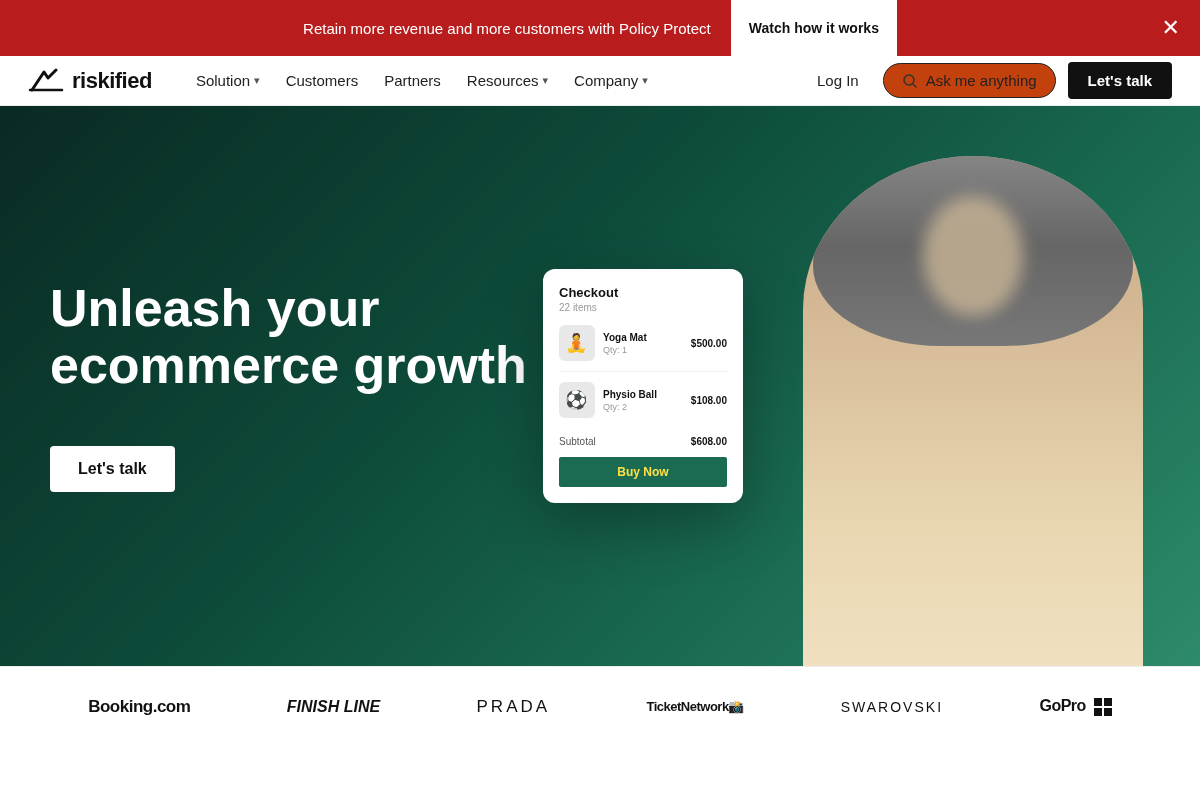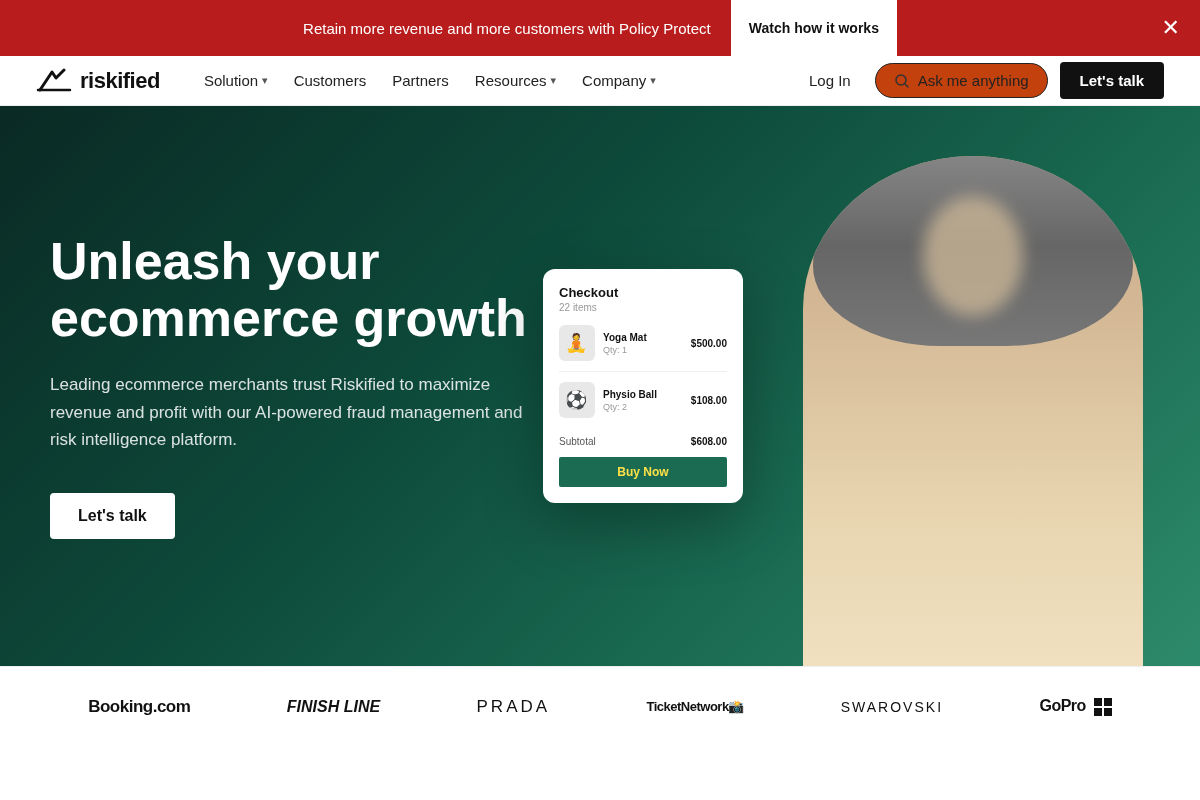--- a/index.html
+++ b/index.html
@@ -40,21 +40,21 @@
       font-size: 22px;
       cursor: pointer;
       line-height: 1;
     }
 
     
     .navbar {
       background: white;
       display: flex;
       align-items: center;
-      padding: 0 36px;
+      padding: 0 28px;
       height: 50px;
       border-bottom: 1px solid #eee;
       gap: 8px;
     }
     .logo {
       display: flex;
       align-items: center;
       gap: 8px;
       margin-right: 24px;
       text-decoration: none;
@@ -127,20 +127,21 @@
       position: relative;
       overflow: hidden;
     }
     .hero-left {
       padding: 60px 0 60px 50px;
       width: 560px;
       z-index: 2;
       display: flex;
       flex-direction: column;
       justify-content: center;
+      gap: 28px;
     }
     .hero-title {
       font-size: 52px;
       font-weight: 800;
       color: white;
       line-height: 1.1;
       margin-bottom: 24px;
     }
     .hero-desc {
       font-size: 17px;
@@ -353,21 +354,20 @@
       </svg>
       <span>Ask me anything</span>
     </button>
     <button class="cta-btn">Let's talk</button>
   </div>
 </nav>
 
 <section class="hero">
   <div class="hero-left">
     <h1 class="hero-title">Unleash your ecommerce growth</h1>
-    <p class="hero-desc">Leading ecommerce merchants trust Riskified to maximize revenue and profit with our AI-powered fraud management and risk intelligence platform.</p>
     <button class="hero-cta">Let's talk</button>
   </div>
 
   <div class="hero-right">
 
     <svg class="network-svg" viewBox="0 0 300 400">
       <circle cx="150" cy="80" r="6" fill="rgba(255,255,255,0.6)"></circle>
       <circle cx="220" cy="140" r="5" fill="rgba(255,255,255,0.5)"></circle>
       <circle cx="250" cy="220" r="7" fill="rgba(255,255,255,0.5)"></circle>
       <circle cx="180" cy="300" r="5" fill="rgba(255,255,255,0.4)"></circle>

